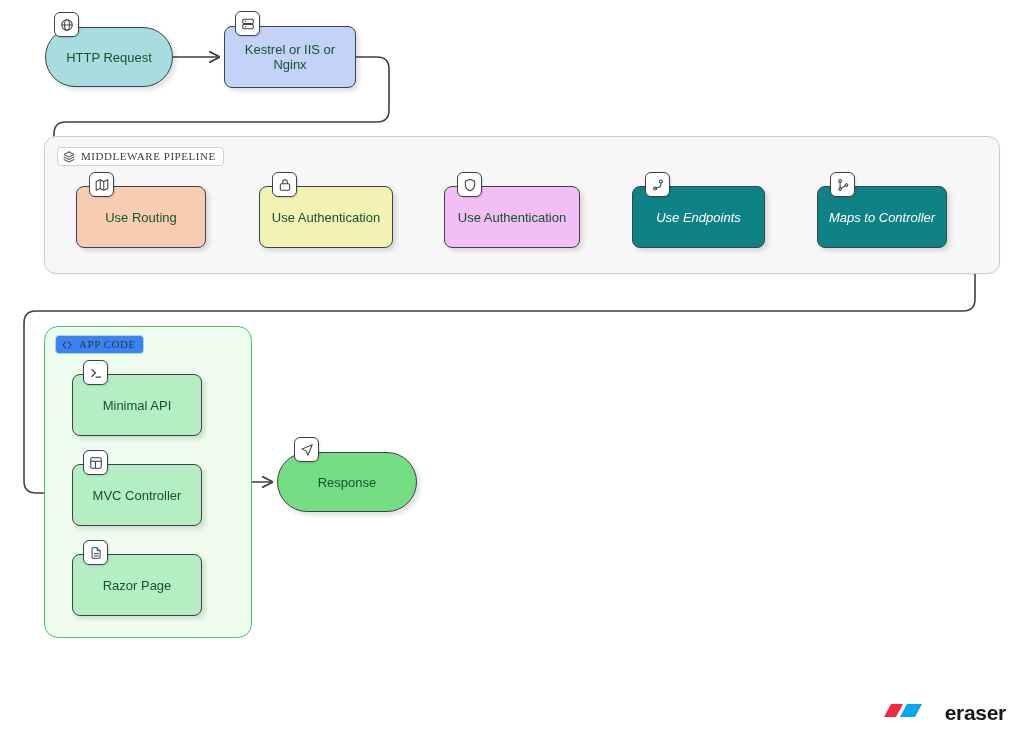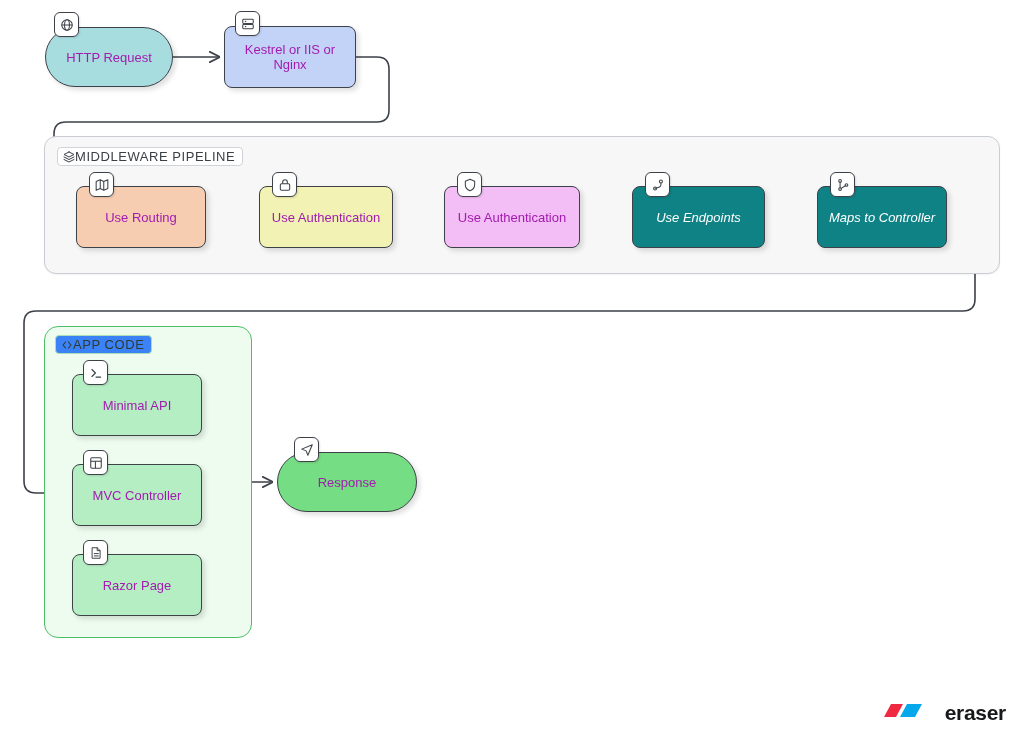--- a/index.html
+++ b/index.html
@@ -38,28 +38,29 @@
     left: 44px; top: 326px;
     width: 208px; height: 312px;
     background: #edfcef;
     border: 1.6px solid #4dbf68;
     border-radius: 14px;
   }
   .group-label {
     position: absolute;
     display: flex;
     align-items: center;
+    gap: 6px;
     background: #ffffff;
     border: 1px solid #d0d4d8;
     border-radius: 4px;
     padding: 2px 7px 2px 5px;
-    font-size: 13px;
+    font-size: 11px;
     letter-spacing: 0.55px;
     color: #3a3f44;
-    font-family: Liberation Sans, sans-serif;
+    font-family: Liberation Serif, serif;
     white-space: nowrap;
     line-height: 13px;
   }
   .group-label.mw { left: 12px; top: 10px; }
   .group-label.app {
     left: 10px; top: 8px;
     background: #3b82f6;
     border-color: #a9deb6;
     color: #2f3a33;
   }
@@ -69,21 +70,21 @@
   .node {
     position: absolute;
     display: flex;
     align-items: center;
     justify-content: center;
     text-align: center;
     border: 1.6px solid #3d4249;
     box-shadow: 3px 3px 5px rgba(0,0,0,0.13);
     font-size: 13px;
     line-height: 15px;
-    color: #a21caf;
+    color: #14532d;
     padding: 4px 6px;
   }
   .node.rounded { border-radius: 8px; }
   .node.pill { border-radius: 999px; }
   .node.light-text { color: #ffffff; font-style: italic; }
 
   
   .badge {
     position: absolute;
     width: 25px; height: 25px;

